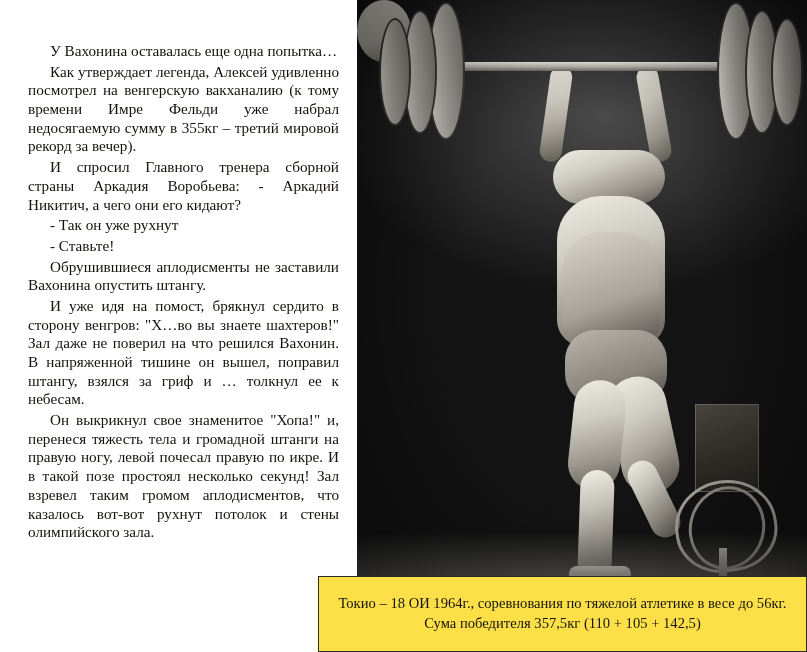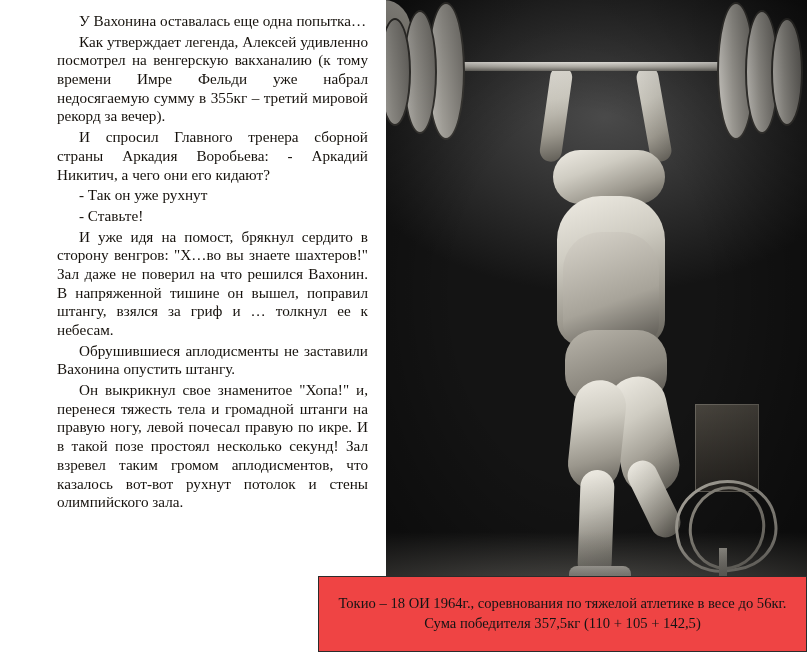--- a/index.html
+++ b/index.html
@@ -152,24 +152,23 @@
     left: 362px; top: 548px; width: 8px; height: 44px;
     background: linear-gradient(180deg, #c9c5bb 0%, #6b675f 100%);
   }
 
   
   #article {
     position: absolute;
     left: 0; top: 0;
     width: 357px;
     height: 652px;
-    padding: 12px 18px 10px 28px;
+    padding: 42px 18px 10px 28px;
     box-sizing: border-box;
     background: #ffffff;
-    margin-left: 29px;
   }
   #article p {
     margin: 0 0 2px 0;
     font-size: 15.2px;
     line-height: 1.23;
     text-align: justify;
     text-indent: 22px;
     color: #15110c;
     font-family: "Liberation Serif", serif;
   }
@@ -177,21 +176,21 @@
     text-indent: 22px;
   }
 
   
   #caption {
     position: absolute;
     left: 318px;
     top: 576px;
     width: 489px;
     height: 76px;
-    background: #ef4444;
+    background: #fde047;
     border: 1px solid #2b2b2b;
     box-sizing: border-box;
     display: flex;
     flex-direction: column;
     justify-content: center;
     align-items: center;
     padding: 4px 10px;
   }
   #caption .cap-line {
     font-size: 14.6px;
@@ -240,22 +239,22 @@
     <div class="floor"></div>
     <div class="dark-vignette"></div>
   </div>
 
   <div id="article">
     <p>У Вахонина оставалась еще одна попытка…</p>
     <p>Как утверждает легенда, Алексей удивленно посмотрел на венгерскую вакханалию (к тому времени Имре Фельди уже набрал недосягаемую сумму в 355кг – третий мировой рекорд за вечер).</p>
     <p>И спросил Главного тренера сборной страны Аркадия Воробьева: - Аркадий Никитич, а чего они его кидают?</p>
     <p class="dialogue">- Так он уже рухнут</p>
     <p class="dialogue">- Ставьте!</p>
+    <p>Обрушившиеся аплодисменты не заставили Вахонина опустить штангу.</p>
     <p>И уже идя на помост, брякнул сердито в сторону венгров: "Х…во вы знаете шахтеров!" Зал даже не поверил на что решился Вахонин. В напряженной тишине он вышел, поправил штангу, взялся за гриф и … толкнул ее к небесам.</p>
-    <p>Обрушившиеся аплодисменты не заставили Вахонина опустить штангу.</p>
     <p>Он выкрикнул свое знаменитое "Хопа!" и, перенеся тяжесть тела и громадной штанги на правую ногу, левой почесал правую по икре. И в такой позе простоял несколько секунд! Зал взревел таким громом аплодисментов, что казалось вот-вот рухнут потолок и стены олимпийского зала.</p>
   </div>
 
   <div id="caption">
     <div class="cap-line">Токио – 18 ОИ 1964г., соревнования по тяжелой атлетике в весе до 56кг.</div>
     <div class="cap-line">Сума победителя 357,5кг (110 + 105 + 142,5)</div>
   </div>
 
 </div>
 

